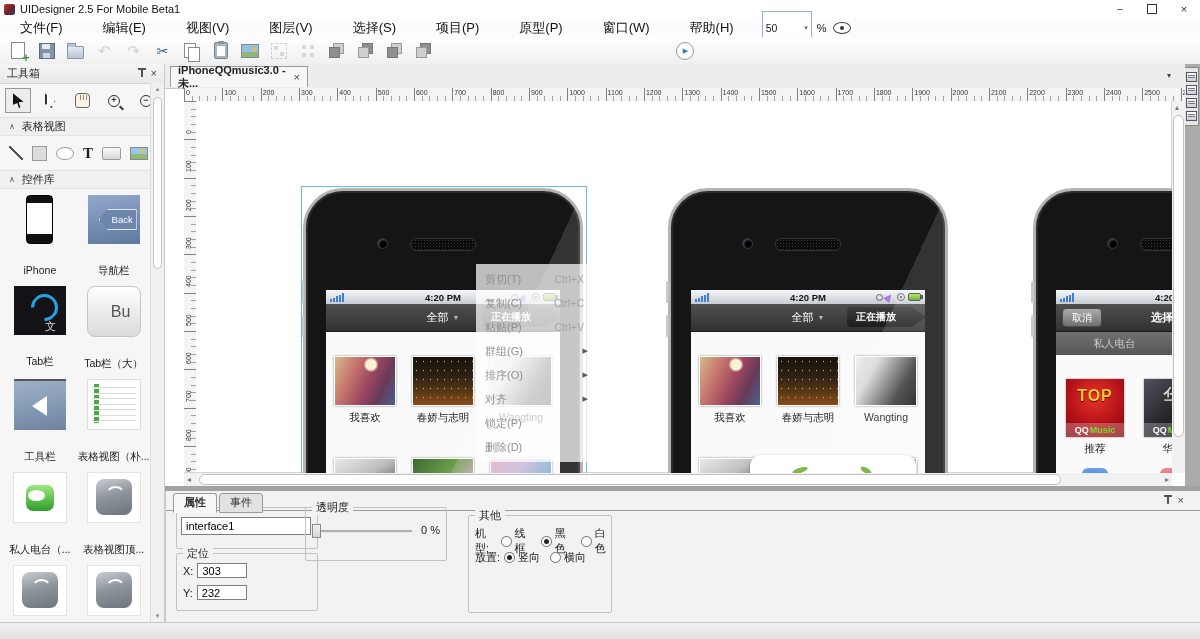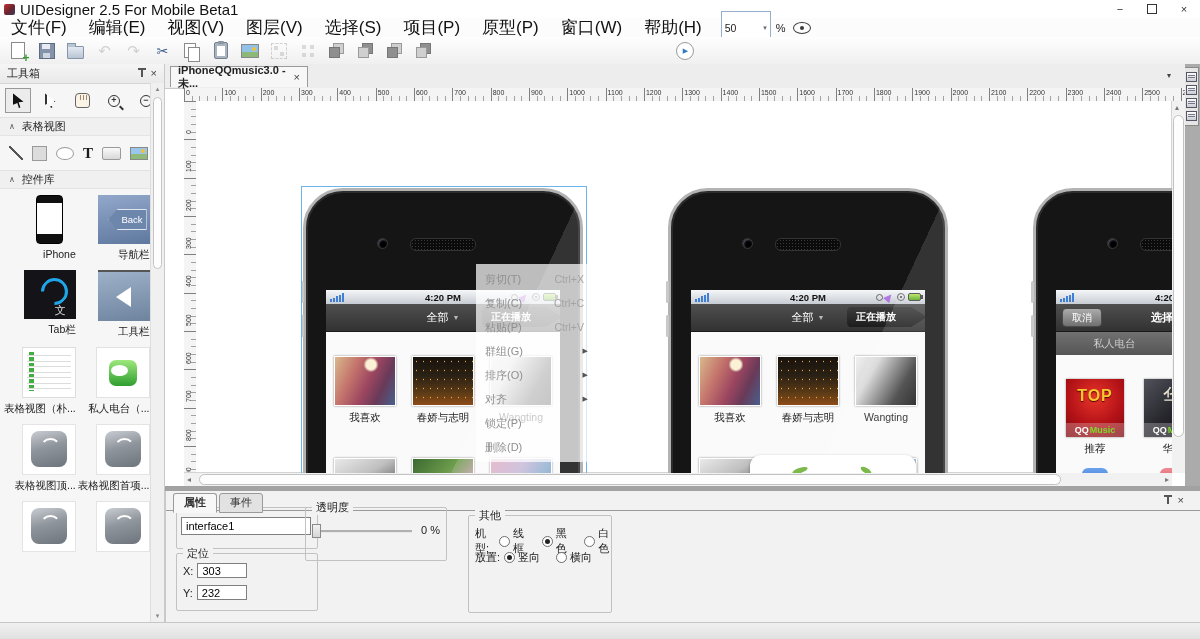--- a/index.html
+++ b/index.html
@@ -1,28 +1,28 @@
 <!DOCTYPE html>
 <html><head>
 <meta charset="utf-8">
 <style>
 html,body{margin:0;padding:0;background:#555}
 #app{position:relative;width:1200px;height:639px;background:#f0f0f0;overflow:hidden;
  font-family:"Liberation Sans","DejaVu Sans",sans-serif;font-size:12px;color:#222}
 
 .titlebar{position:absolute;left:0;top:0;right:0;height:18px;background:#fff;display:flex;align-items:center;padding-left:4px}
 .appicon{width:11px;height:11px;border-radius:2px;background:linear-gradient(135deg,#c23434,#6a2430 55%,#37405e);margin-right:5px;flex:none}
-.apptitle{font-size:15px;color:#111}
+.apptitle{font-size:11px;color:#111}
 .wincontrols{margin-left:auto;display:flex;height:18px}
 .winbtn{width:32px;display:flex;align-items:center;justify-content:center;font-size:11px;color:#333}
 .restore-glyph{width:8px;height:8px;border:1px solid #333;position:relative;background:#fff}
 .restore-glyph::before{content:"";position:absolute;left:2px;top:-3px;width:8px;height:8px;border:1px solid #333;z-index:-1}
 
 .menubar{position:absolute;left:0;top:18px;right:0;height:19px;background:#fcfcfc;border-bottom:1px solid #e6e6e6;display:flex;align-items:center}
-.menu-item{padding:0 11px;font-size:17px;color:#111}
+.menu-item{padding:0 20px;font-size:13px;color:#111}
 .zoombox{width:42px;height:15px;border:1px solid #96aecb;background:#fff;font-size:10.5px;display:flex;align-items:center;padding:8px 3px;margin-left:8px}
 .zoombox .caret{margin-left:auto;font-size:7px;color:#667}
 .pct{font-size:11px;margin:0 7px 0 5px}
 .eye{width:16px;height:10px;border:1.4px solid #3a3a3a;border-radius:50%;position:relative;flex:none}
 .eye::after{content:"";position:absolute;left:50%;top:50%;width:4px;height:4px;margin:-2px 0 0 -2px;background:#3a3a3a;border-radius:50%}
 
 .toolbar{position:absolute;left:0;top:37px;right:0;height:27px;background:linear-gradient(#fefefe,#f0f0f0);border-bottom:1px solid #d8d8d8;display:flex;align-items:center;padding-left:6px;gap:6px}
 .ti{width:23px;height:23px;display:flex;align-items:center;justify-content:center;flex:none}
 .ti.disabled{opacity:.42}
 .g{position:relative;display:flex;align-items:center;justify-content:center}
@@ -87,21 +87,21 @@
 .tb-shapes{display:flex;gap:9px;padding:6px 9px;border-bottom:1px solid #e2e2e2;align-items:center;height:22px}
 .sg{position:relative;display:flex;align-items:center;justify-content:center}
 .sg.line-tool{width:14px;height:14px;background:linear-gradient(to top right,transparent 45%,#555 45% 55%,transparent 55%)}
 .sg.rect-tool{width:13px;height:13px;background:#dcdcdc;border:1px solid #9a9a9a}
 .sg.ellipse-tool{width:16px;height:11px;border:1px solid #9a9a9a;border-radius:50%;background:#fff}
 .sg.text-tool{font-size:15px;font-weight:bold;color:#1a1a1a;font-family:"Liberation Serif","DejaVu Serif",serif}
 .sg.button-tool{width:17px;height:11px;border:1px solid #9a9a9a;border-radius:2px;background:linear-gradient(#fafafa,#d8d8d8)}
 .sg.image-tool{width:16px;height:11px;border:1px solid #888;background:linear-gradient(#9ac6ea 55%,#8fba7c 55%)}
 .sg.image-tool::after{content:"";position:absolute;right:2px;top:1px;width:4px;height:4px;border-radius:50%;background:#f0c23a}
 .tb-lib{display:grid;grid-template-columns:1fr 1fr;padding:6px 16px 4px 4px;row-gap:8px;column-gap:2px}
-.lib-item{display:flex;flex-direction:column;align-items:flex-end;gap:4px}
+.lib-item{display:flex;flex-direction:column;align-items:center;gap:20px}
 .lib-icon{position:relative;width:52px;height:49px;display:flex;align-items:center;justify-content:center;overflow:hidden;flex:none}
 .lib-label{font-size:10.5px;color:#1a1a1a;white-space:nowrap;overflow:hidden;max-width:76px}
 .lib-text{position:relative;z-index:2}
 .k-iphone{background:#f6f6f6}
 .k-iphone::before{content:"";width:25px;height:47px;border-radius:4px;background:linear-gradient(#101010 0 7px,#fff 7px 38px,#101010 38px);border:1px solid #000}
 .k-navbar{background:linear-gradient(170deg,#92a8cb,#5f789e)}
 .k-navbar .lib-text{background:#6d86ac;color:#fff;font-size:9.5px;padding:5px 4px 5px 13px;clip-path:polygon(24% 0,100% 0,100% 100%,24% 100%,0 50%);margin-left:8px;box-shadow:inset 0 0 0 1px #dfe6f0}
 .k-tabbar{background:#131318}
 .k-tabbar::before{content:"";width:21px;height:21px;border-radius:50%;border:3px solid #1fa6e8;border-left-color:transparent;transform:rotate(-45deg);margin-left:10px;margin-top:-6px}
 .k-tabbar .lib-text{position:absolute;bottom:1px;right:10px;color:#ddd;font-size:11px}
@@ -213,21 +213,21 @@
 .ptab.active{background:#f7f7f7;border-bottom-color:#f7f7f7;font-weight:bold}
 .ptabline{position:absolute;left:0;right:0;top:19px;height:1px;background:#9a9a9a}
 .pp-icons{position:absolute;right:16px;top:4px;display:flex;gap:7px;align-items:center}
 .pgroup{position:absolute;border:1px solid #c2c2c2;border-radius:2px}
 .glabel{position:absolute;top:-8px;left:6px;background:#f2f2f2;padding:0 4px;font-size:11px;color:#222}
 .pinput{position:absolute;border:1px solid #7f7f7f;background:#fff;font-size:11px;padding:0 4px;font-family:"Liberation Sans","DejaVu Sans",sans-serif;box-sizing:border-box}
 .prow{position:absolute;display:flex;align-items:center;font-size:11px;gap:4px}
 .slider-track{position:absolute;height:2px;background:#b0b0b0;border-bottom:1px solid #e8e8e8}
 .slider-handle{position:absolute;width:9px;height:14px;background:linear-gradient(#f2f2f2,#d6d6d6);border:1px solid #8a8a8a;box-sizing:border-box}
 .sval{position:absolute;font-size:11px;color:#222}
-.opts{display:flex;gap:16px;align-items:center}
+.opts{display:flex;gap:10px;align-items:center}
 .opt{display:flex;align-items:center;gap:3px}
 .radio{width:11px;height:11px;border:1px solid #6e6e6e;border-radius:50%;background:#fff;position:relative;box-sizing:border-box;flex:none}
 .radio.on::after{content:"";position:absolute;inset:2px;background:#222;border-radius:50%}
 
 .statusbar{position:absolute;left:0;right:0;top:622px;height:17px;background:linear-gradient(#f0f0f0,#e0e0e0);border-top:1px solid #c6c6c6}
 </style>
 </head>
 <body>
 
 <div id="app">
@@ -391,20 +391,26 @@
           <div class="lib-icon k-navbar">
             <span class="lib-text">Back</span>
           </div>
           <div class="lib-label">导航栏</div>
         </div>
         <div class="lib-item">
           <div class="lib-icon k-tabbar">
             <span class="lib-text">文</span>
           </div>
           <div class="lib-label">Tab栏</div>
+        </div>
+        <div class="lib-item">
+          <div class="lib-icon k-tabbar-big">
+            <span class="lib-text">Bu</span>
+          </div>
+          <div class="lib-label">Tab栏（大）</div>
         </div>
         <div class="lib-item">
           <div class="lib-icon k-toolbar">
             <span class="lib-text"></span>
           </div>
           <div class="lib-label">工具栏</div>
         </div>
         <div class="lib-item">
           <div class="lib-icon k-tv-plain">
             <span class="lib-text"></span>

